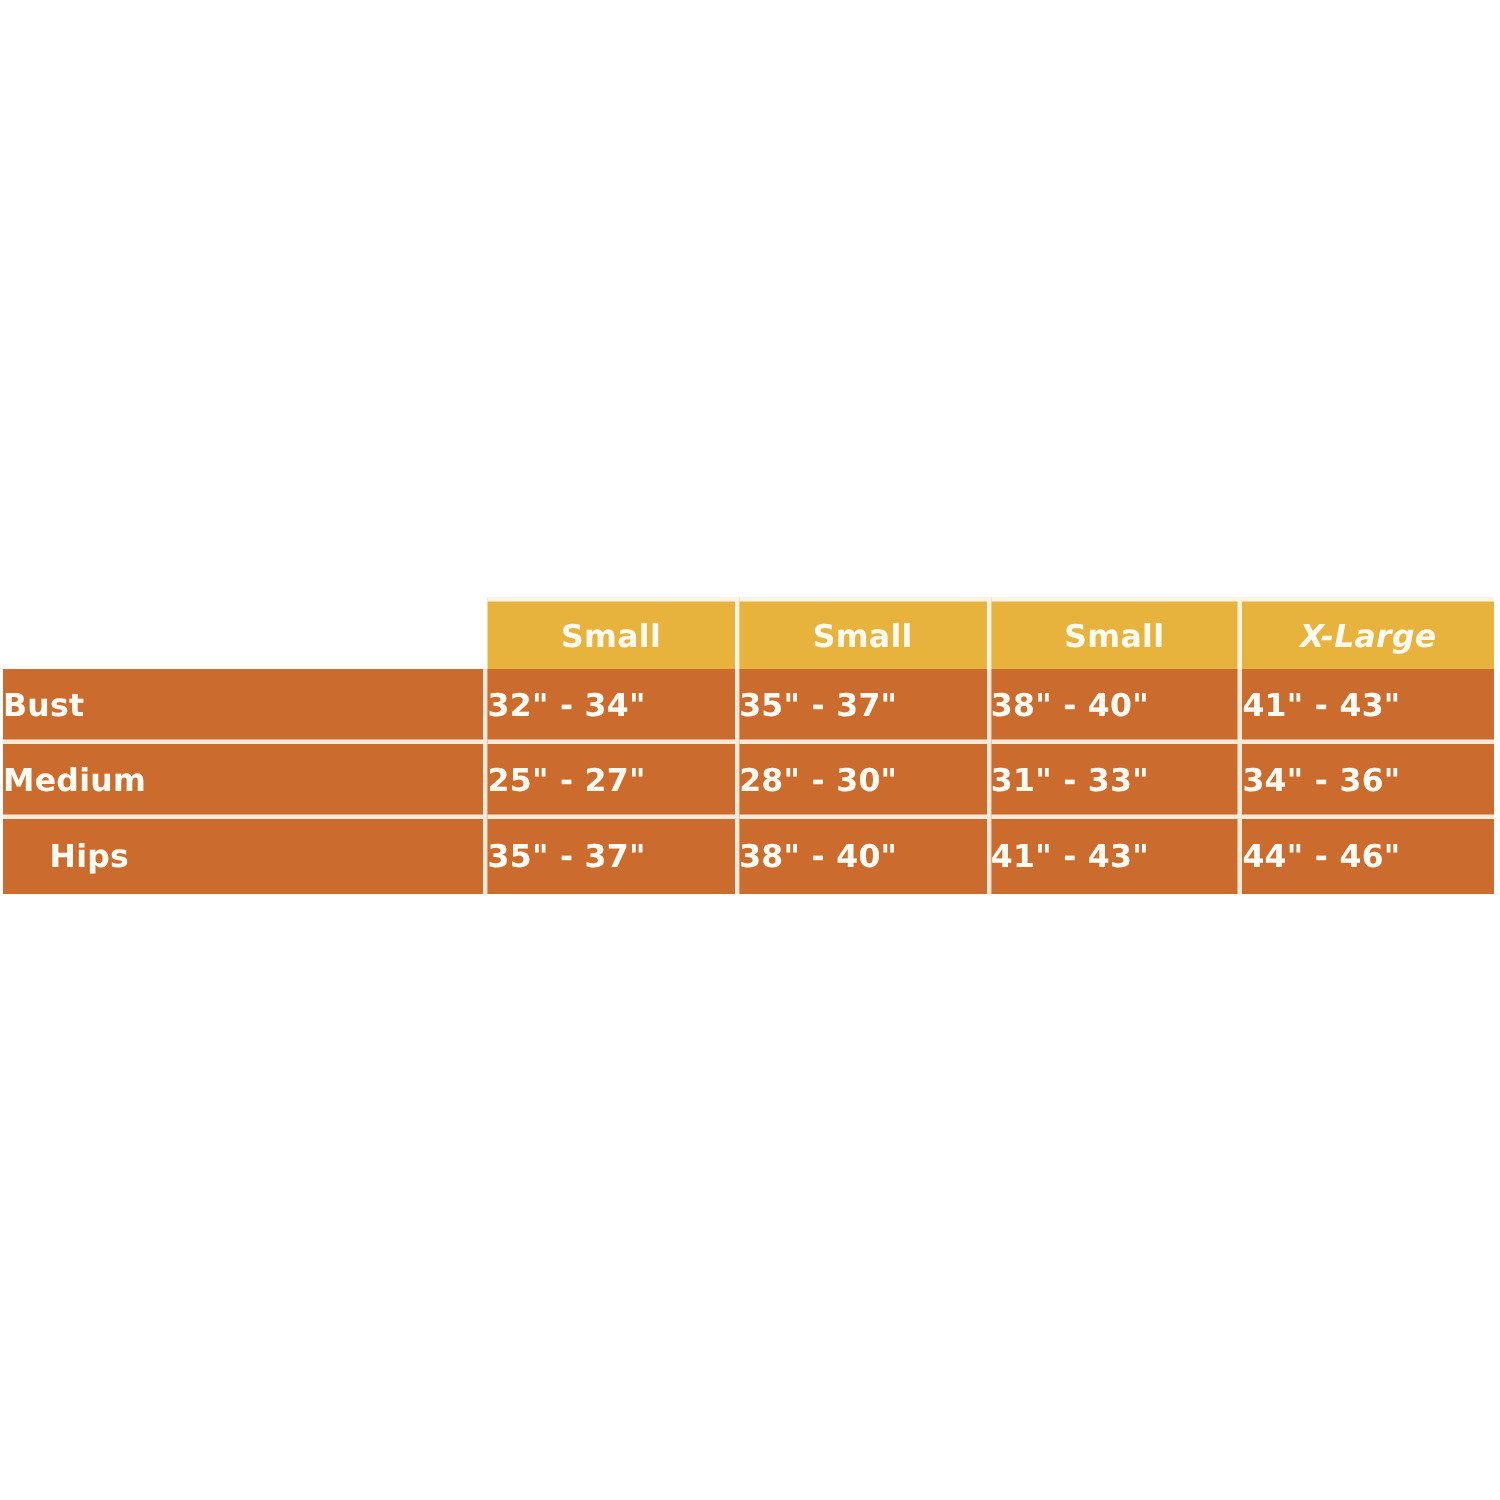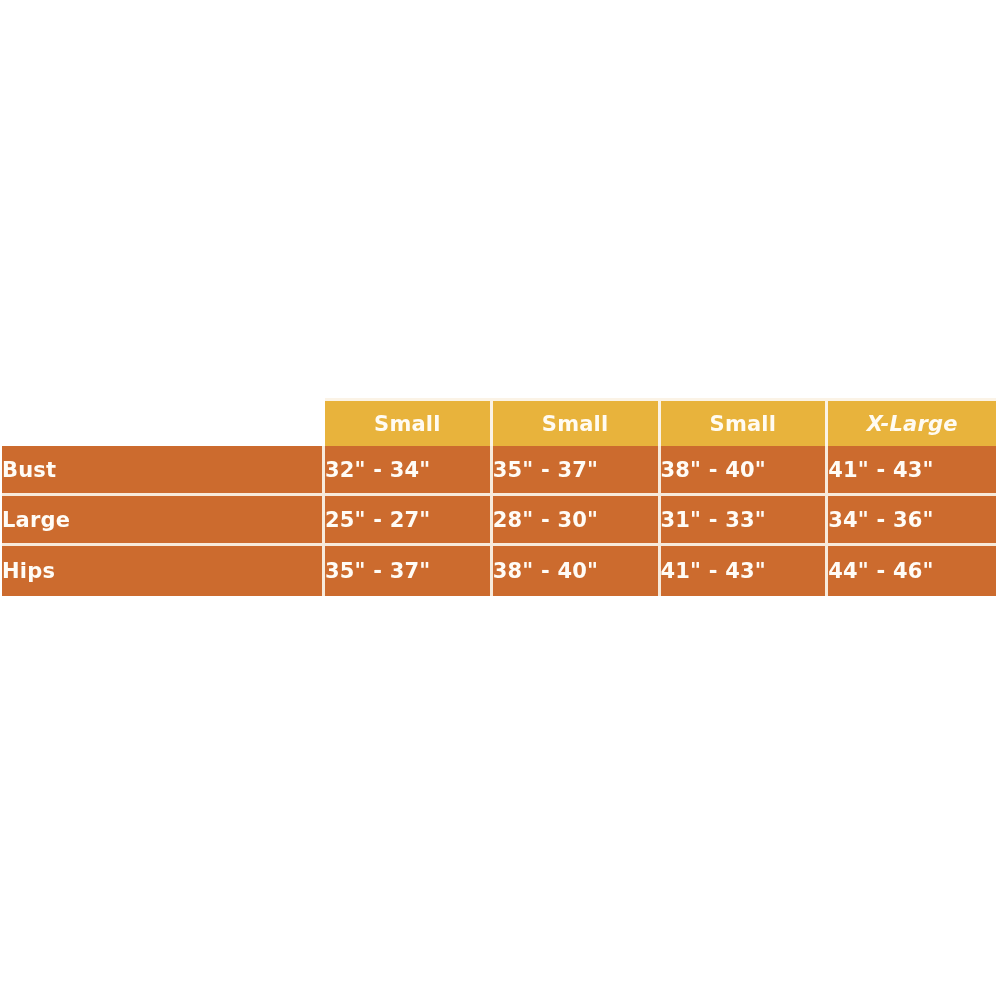--- a/index.html
+++ b/index.html
@@ -89,21 +89,21 @@
     background: #CC6B2E;
     color: #FFFCF6;
     font-size: 21px;
     font-weight: bold;
     letter-spacing: 0.2px;
     height: 50px;
     padding-left: 17px;
     border-right: 3px solid #F7EADB;
     border-bottom: 3px solid #F7EADB;
   }
-  .body-row.last .cell-label { border-bottom: none; }
+  .body-row.last .cell-label { border-bottom: none; padding-left: 31px; }
 </style>
 </head>
 <body>
 
 <div class="page">
 
   <table class="size-chart">
     <colgroup>
       <col class="col-label">
       <col class="col-size">
@@ -126,21 +126,21 @@
 
       <tr class="body-row">
         <td class="cell-label">Bust</td>
         <td class="cell">32" - 34"</td>
         <td class="cell">35" - 37"</td>
         <td class="cell">38" - 40"</td>
         <td class="cell last">41" - 43"</td>
       </tr>
 
       <tr class="body-row">
-        <td class="cell-label">Large</td>
+        <td class="cell-label">Medium</td>
         <td class="cell">25" - 27"</td>
         <td class="cell">28" - 30"</td>
         <td class="cell">31" - 33"</td>
         <td class="cell last">34" - 36"</td>
       </tr>
 
       <tr class="body-row last">
         <td class="cell-label">Hips</td>
         <td class="cell">35" - 37"</td>
         <td class="cell">38" - 40"</td>

